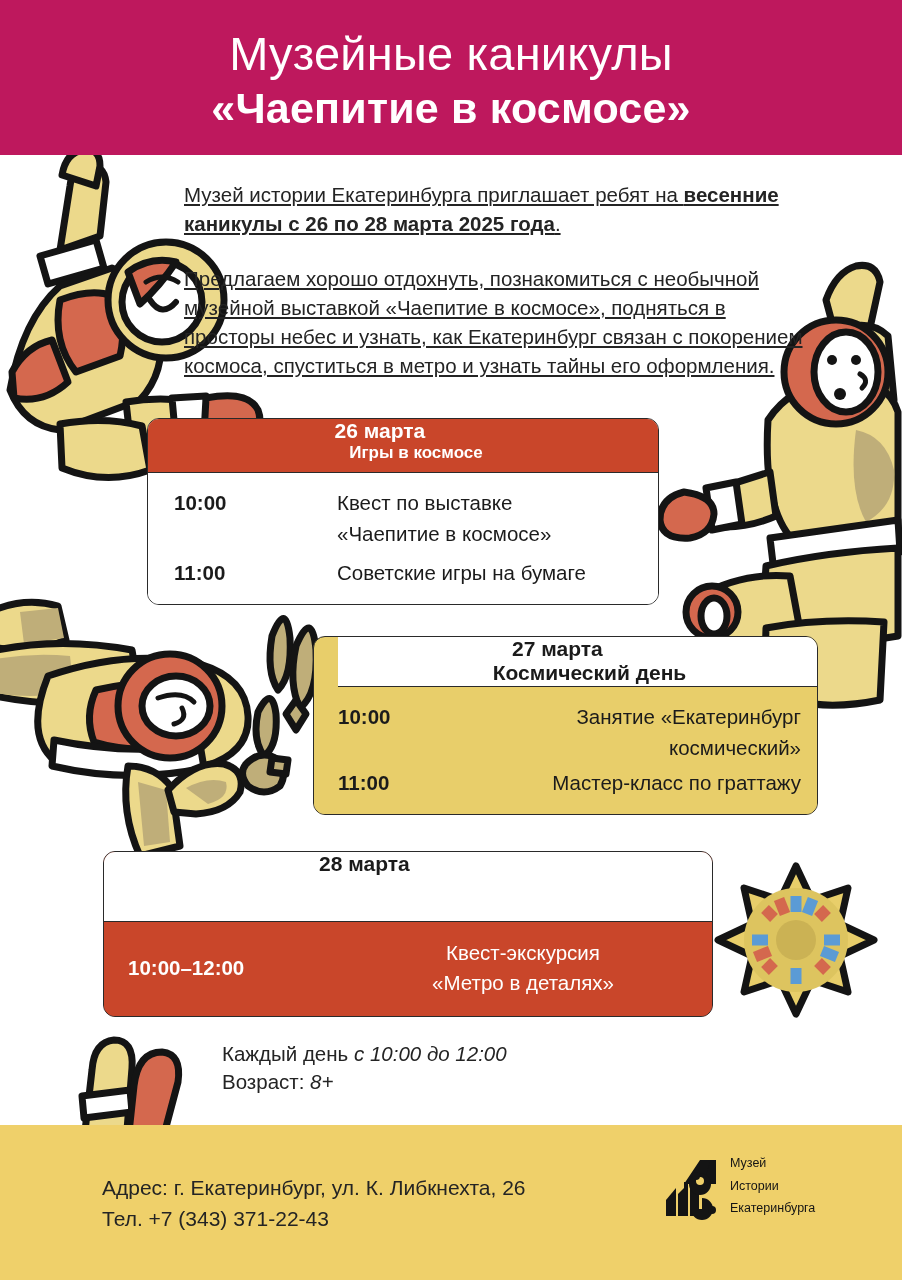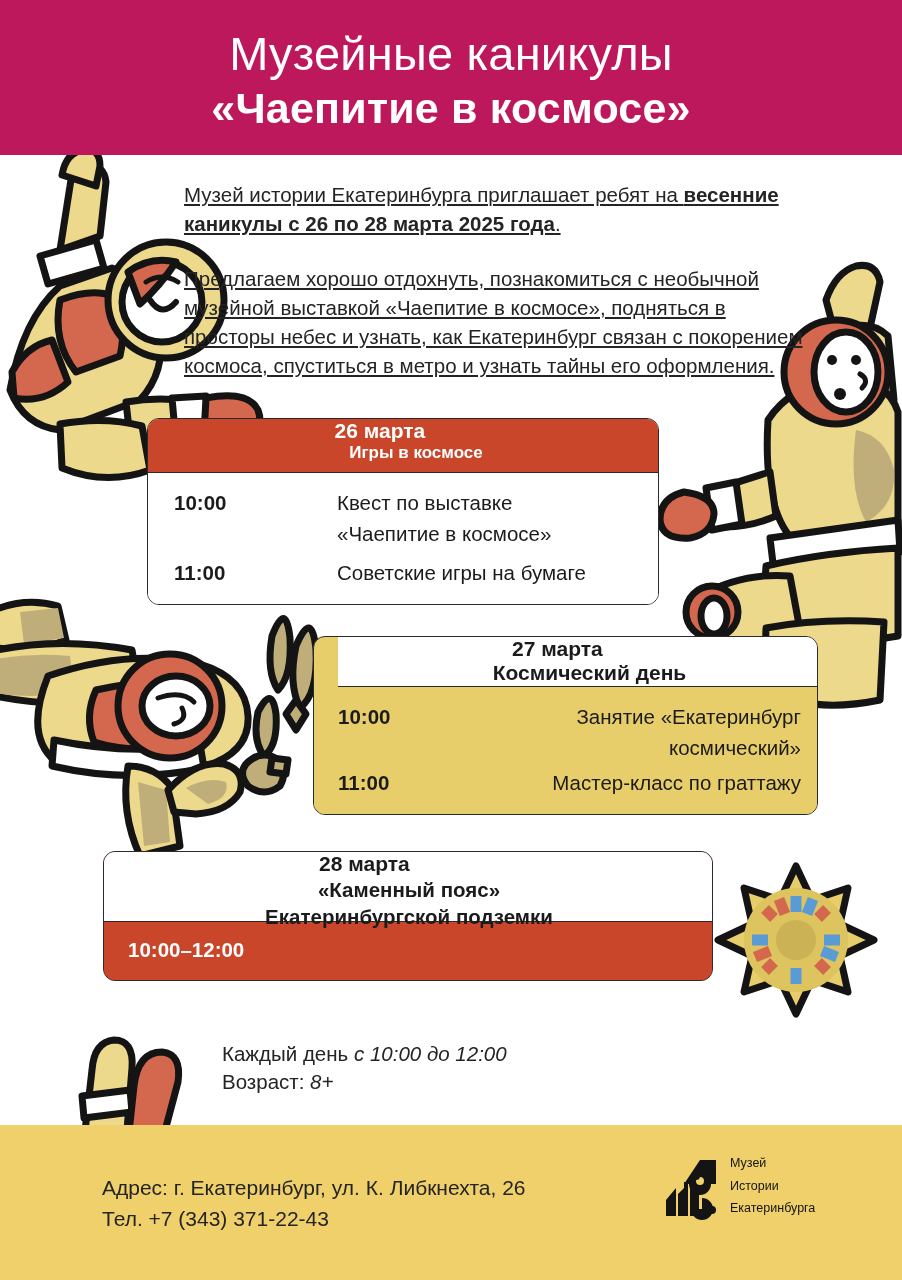--- a/index.html
+++ b/index.html
@@ -461,26 +461,26 @@
       <div class="card-body-row">
         <div class="col-time">11:00</div>
         <div class="col-title" style="white-space: pre-line;">Мастер-класс по граттажу</div>
       </div>
     </div>
   </div>
 
   <div class="card" id="card3">
     <div class="card-head">
       <div class="col-time">28 марта</div>
-      <div class="col-title" style="white-space: pre-line;">«Каменный пояс»
-Екатеринбургской подземки</div>
     </div>
     <div class="card-body">
       <div class="card-body-row">
         <div class="col-time">10:00–12:00</div>
+        <div class="col-title" style="white-space: pre-line;">Квест-экскурсия
+«Метро в деталях»</div>
       </div>
     </div>
   </div>
 
   <div class="note">
     <div><span>Каждый день </span><i>с 10:00 до 12:00</i></div>
     <div><span>Возраст: </span><i>8+</i></div>
   </div>
 
   <div class="footer"></div>

